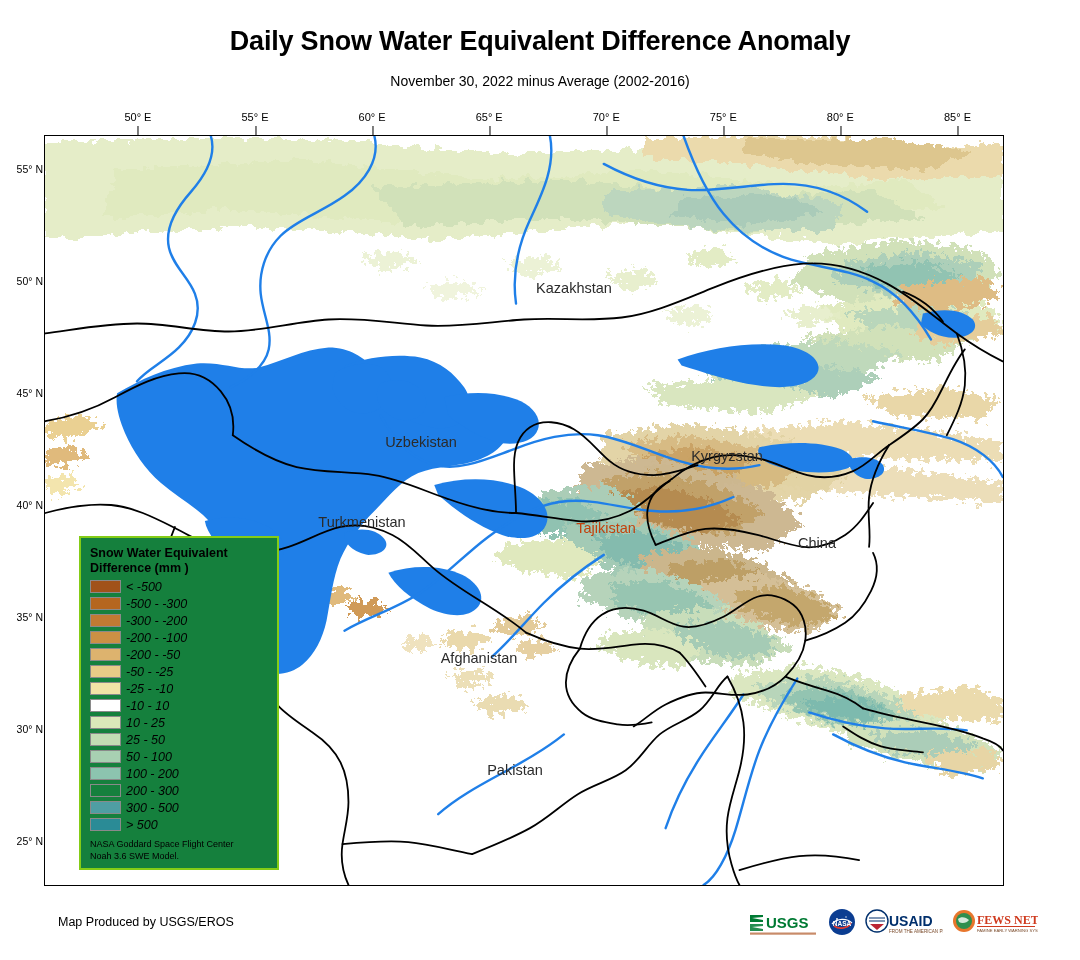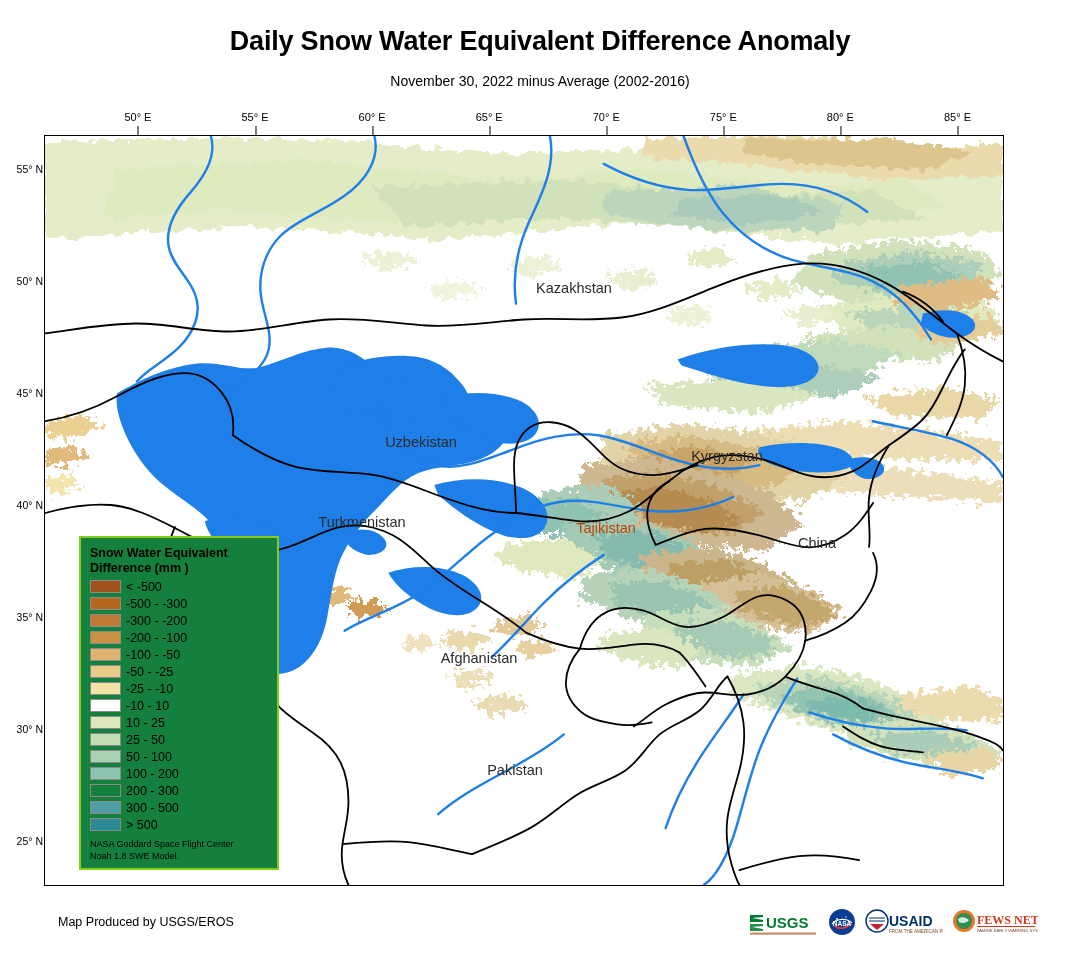--- a/index.html
+++ b/index.html
@@ -60,21 +60,21 @@
   }
   #legend-title{
     font-size:12.5px;font-weight:bold;color:#000;line-height:14.5px;
     margin-bottom:3px;
   }
   .legend-row{display:flex;align-items:center;height:17px;}
   .legend-swatch{
     width:31px;height:13px;border:1px solid #8a8a8a;box-sizing:border-box;
     flex:0 0 auto;margin-right:5px;
   }
-  .legend-label{font-size:12.5px;color:#000;white-space:nowrap;}
+  .legend-label{font-size:12.5px;color:#000;white-space:nowrap;font-style:italic;}
   #legend-source{
     font-size:9px;color:#000;line-height:11.5px;margin-top:6px;
   }
 
   
   #footer-credit{
     position:absolute;left:58px;top:915px;font-size:12.5px;color:#000;
   }
   #logos{
     position:absolute;right:42px;top:902px;height:34px;
@@ -411,21 +411,21 @@
           <div class="legend-row">
             <div class="legend-swatch" style="background: rgb(192, 122, 51);"></div>
             <div class="legend-label">-300 - -200</div>
           </div>
           <div class="legend-row">
             <div class="legend-swatch" style="background: rgb(203, 144, 68);"></div>
             <div class="legend-label">-200 - -100</div>
           </div>
           <div class="legend-row">
             <div class="legend-swatch" style="background: rgb(221, 179, 110);"></div>
-            <div class="legend-label">-100 - -50</div>
+            <div class="legend-label">-200 - -50</div>
           </div>
           <div class="legend-row">
             <div class="legend-swatch" style="background: rgb(232, 203, 135);"></div>
             <div class="legend-label">-50 - -25</div>
           </div>
           <div class="legend-row">
             <div class="legend-swatch" style="background: rgb(242, 227, 166);"></div>
             <div class="legend-label">-25 - -10</div>
           </div>
           <div class="legend-row">
@@ -456,21 +456,21 @@
             <div class="legend-swatch" style="background: rgb(79, 158, 163);"></div>
             <div class="legend-label">300 - 500</div>
           </div>
           <div class="legend-row">
             <div class="legend-swatch" style="background: rgb(42, 139, 150);"></div>
             <div class="legend-label">&gt; 500</div>
           </div>
         </div>
       <div id="legend-source">
         <div>NASA Goddard Space Flight Center</div>
-        <div>Noah 1.8 SWE Model.</div>
+        <div>Noah 3.6 SWE Model.</div>
       </div>
     </div>
   </div>
 
   <div id="footer-credit">Map Produced by USGS/EROS</div>
 
   <div id="logos">
     <div class="logo">
       <svg width="70" height="26" viewBox="0 0 70 26">
         <g fill="#007a33">

